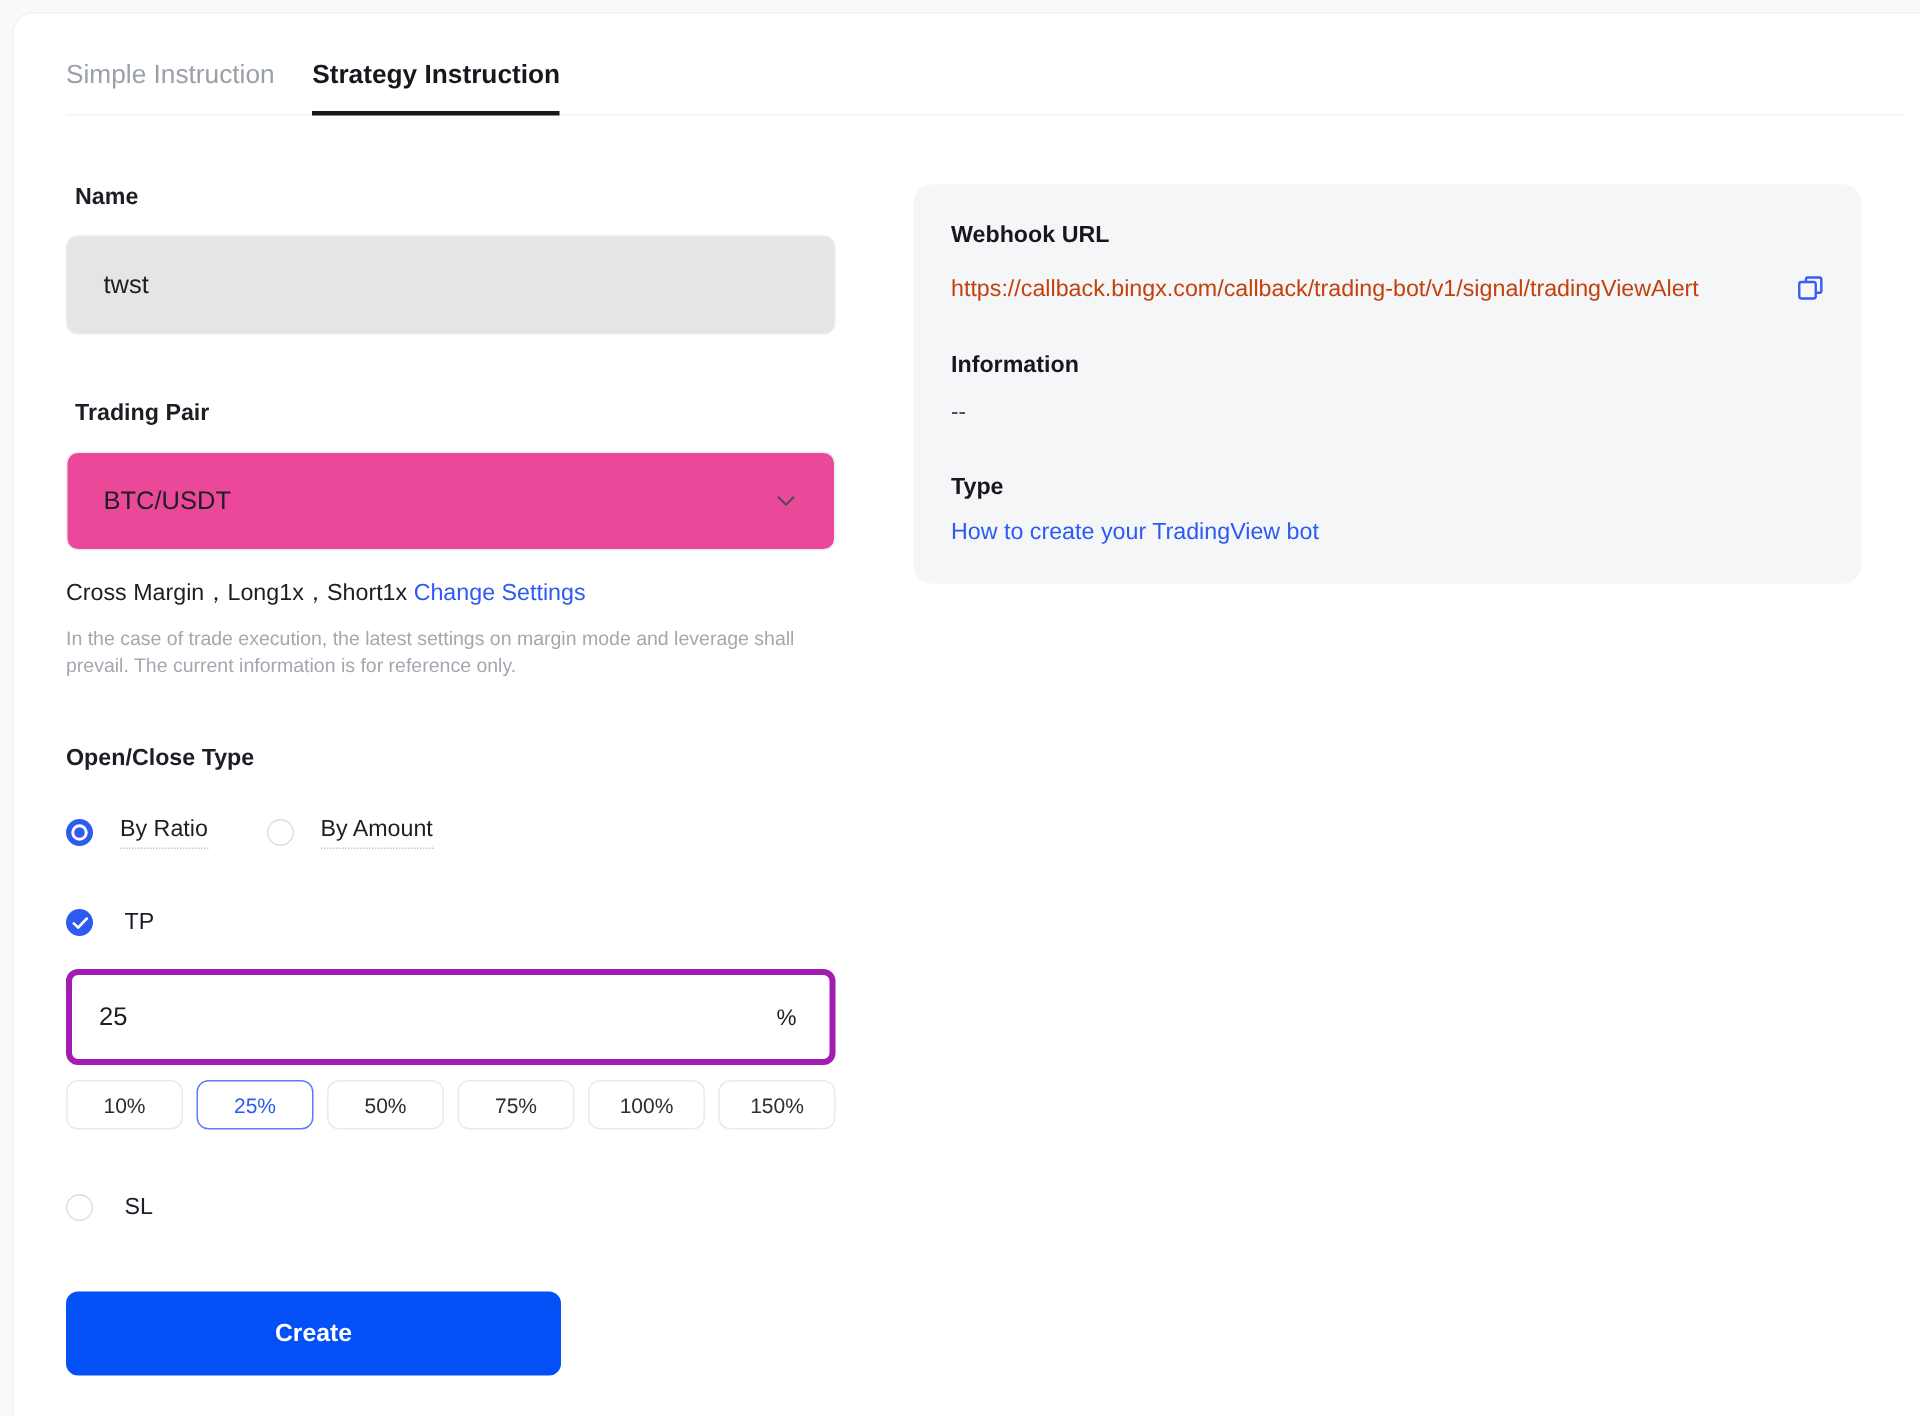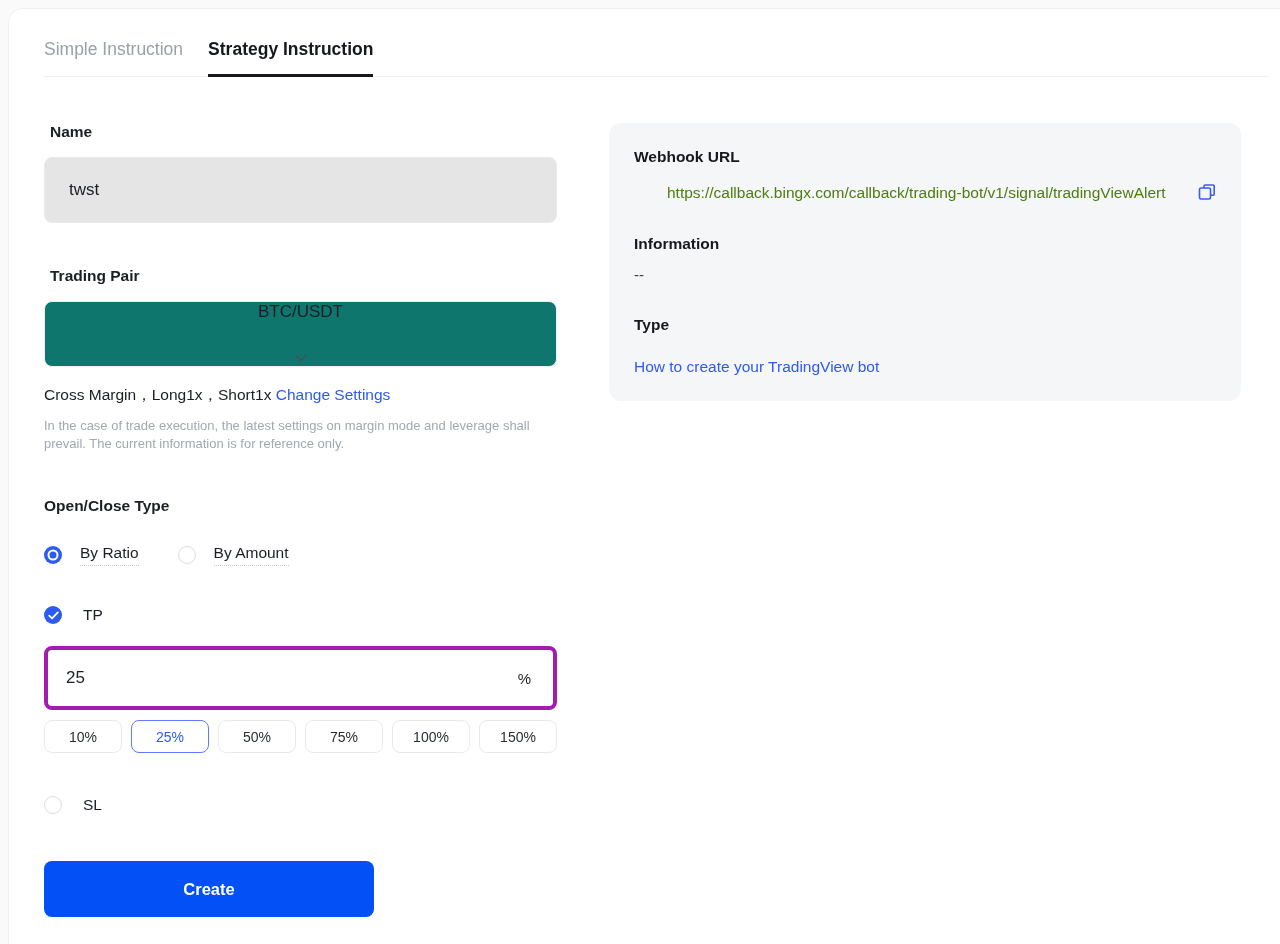--- a/index.html
+++ b/index.html
@@ -22,21 +22,21 @@
   .right-col { margin-left:52px; width:632px; background:#f5f6f8; border-radius:12px; padding:25px; }
 
   
   .field-label { font-size:15.5px; font-weight:700; color:#1b1e24; margin-left:6px; }
   .text-input { margin-top:16px; width:100%; height:66px; border:1px solid #e9eaec; border-radius:8px;
     font-size:17px; color:#1b1e24; padding:0 24px; outline:none; background:#e5e5e5;
     font-family:"Liberation Sans","DejaVu Sans",sans-serif; }
   .section-gap { margin-top:44px; }
 
   .select-box { margin-top:16px; width:100%; height:66px; border:1px solid #eceef0; border-radius:8px;
-    display:flex; align-items:center; justify-content:space-between; padding:0 24px; cursor:pointer; background:#0f766e;flex-direction:column; }
+    display:flex; align-items:center; justify-content:space-between; padding:0 24px; cursor:pointer; background:#ec4899; }
   .select-value { font-size:17px; color:#1b1e24; }
   .chevron { width:16px; height:16px; flex:none; }
 
   .margin-line { margin-top:18px; font-size:15.5px; color:#1b1e24; }
   .link { color:var(--accent,#2d5af0); cursor:pointer; text-decoration:none; }
   .note { margin-top:11px; font-size:13px; line-height:17.5px; color:#a3a8b0; }
 
   .radio-row { margin-top:29px; display:flex; gap:39px; }
   .radio-item { display:flex; align-items:center; gap:18px; cursor:pointer; }
   .radio { width:18px; height:18px; border-radius:50%; border:1.5px solid #dcdee2; background:#fff; position:relative; flex:none; }
@@ -65,26 +65,26 @@
     font-family:"Liberation Sans","DejaVu Sans",sans-serif; }
   .chip.selected { border-color:#5f7bfa; color:var(--accent,#2d5af0); }
 
   .create-btn { margin-top:47px; width:330px; height:56px; border:none; border-radius:8px;
     background:var(--button,#0450f7); color:#fff; font-size:16.5px; font-weight:700; cursor:pointer;
     font-family:"Liberation Sans","DejaVu Sans",sans-serif; }
 
   
   .card-h { font-size:15.5px; font-weight:700; color:#16181d; }
   .url-wrap { position:relative; margin-top:13px; padding-right:28px; }
-  .url-text { font-size:15.5px; line-height:27px; color:#4d7c0f; word-break:break-all;margin-left:33px; }
+  .url-text { font-size:15.5px; line-height:27px; color:#c2410c; word-break:break-all; }
   .copy-btn { position:absolute; right:0; top:4px; width:18px; height:18px; cursor:pointer; }
   .info-h { margin-top:29px; }
   .info-val { margin-top:13px; font-size:15px; color:#3a3e46; }
   .help-h { margin-top:33px; }
-  .help-link { display:inline-block; margin-top:24px; font-size:15.5px; }
+  .help-link { display:inline-block; margin-top:12px; font-size:15.5px; }
 </style>
 </head>
 <body>
 
 <div class="panel">
 
   <div class="tabbar">
     <div class="tab">Simple Instruction</div>
     <div class="tab active">Strategy Instruction</div>
   </div>

